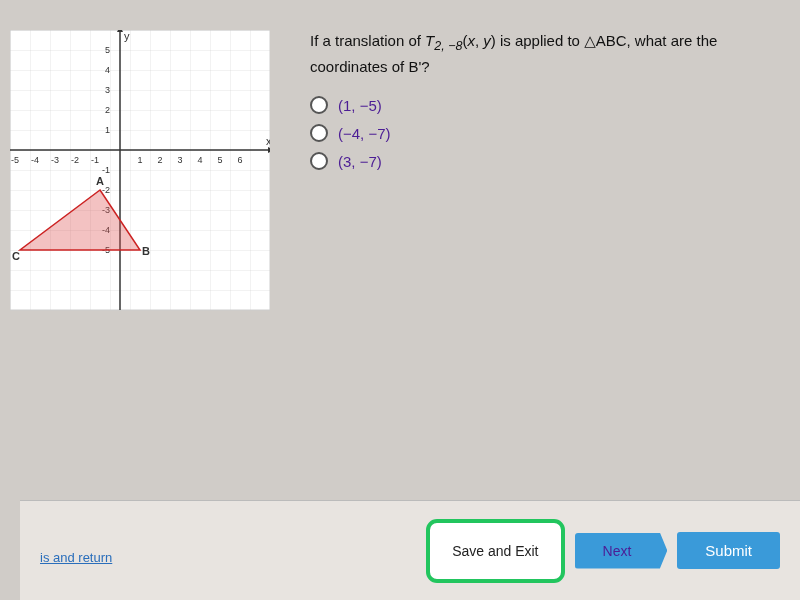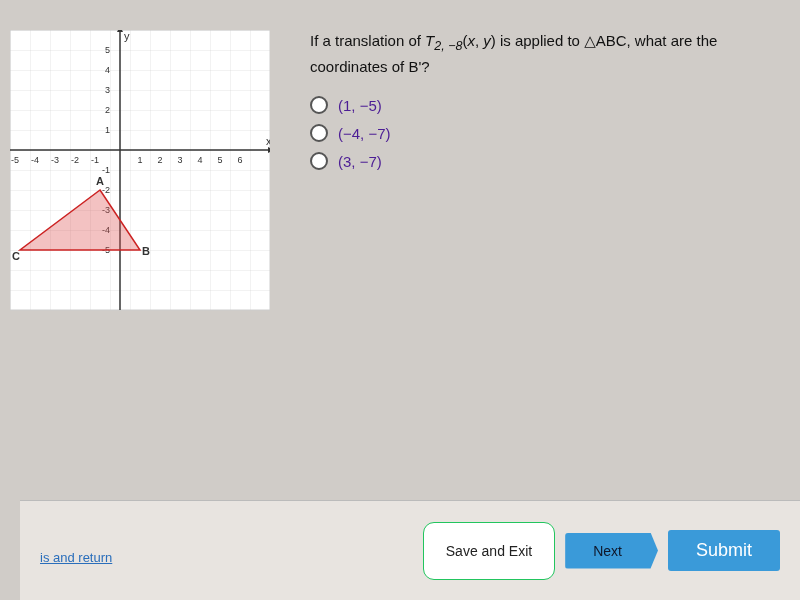--- a/index.html
+++ b/index.html
@@ -89,45 +89,45 @@
       left: 20px;
       bottom: 35px;
       color: #2a6ebb;
       text-decoration: underline;
       font-size: 13px;
       cursor: pointer;
     }
 
     .btn-save {
       background: white;
-      border: 1px solid #22c55e;
+      border: 4px solid #22c55e;
       padding: 20px 22px;
       font-size: 14px;
       cursor: pointer;
       border-radius: 11px;
       color: #222;
     }
 
     .btn-next {
       background: #3a9ad9;
       border: none;
       padding: 10px 28px;
       font-size: 14px;
       cursor: pointer;
-      color: #0f172a;
+      color: #4c1d95;
       border-radius: 3px;
       clip-path: polygon(0 0, 92% 0, 100% 50%, 92% 100%, 0 100%);
       padding-right: 36px;
     }
 
     .btn-submit {
       background: #3a9ad9;
       border: none;
       padding: 10px 28px;
-      font-size: 18px;
+      font-size: 15px;
       cursor: pointer;
       color: white;
       border-radius: 3px;
     }
 
     
     .graph-svg {
       width: 260px;
       height: 300px;
     }

